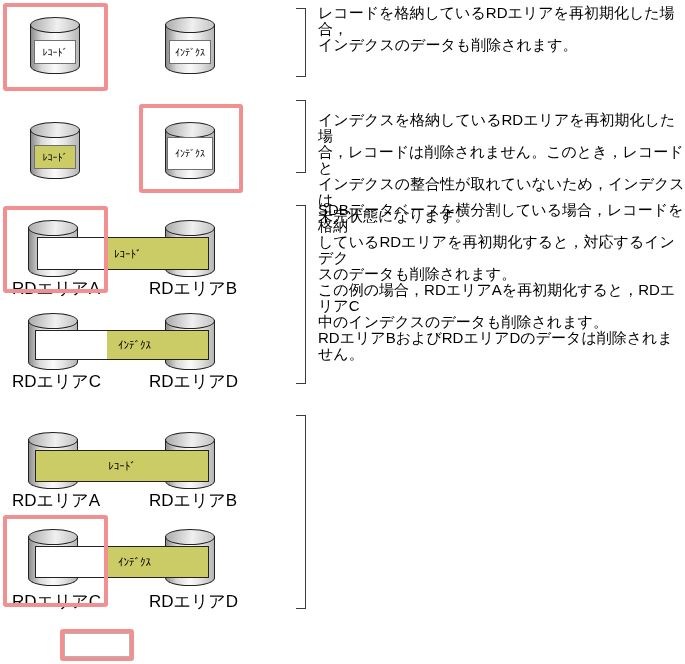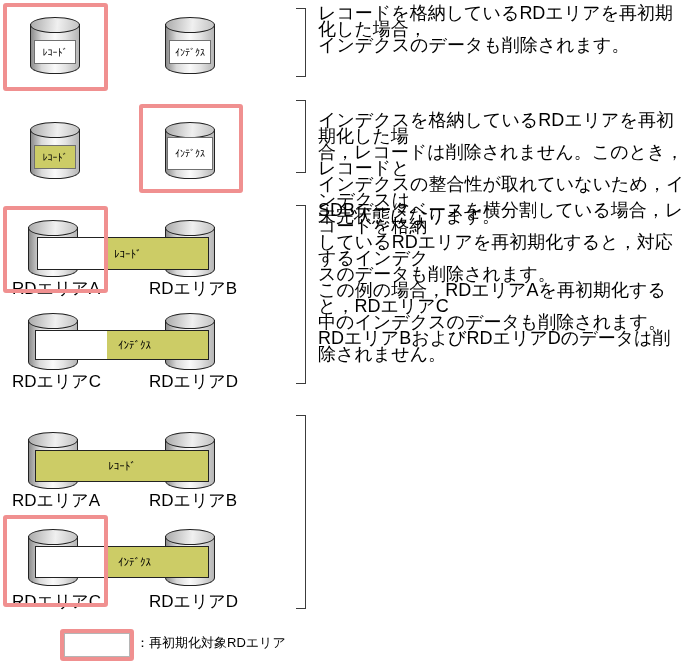--- a/index.html
+++ b/index.html
@@ -31,21 +31,21 @@
     white-space:nowrap;z-index:4;}
   .band-label.center{left:50%;transform:translate(-50%,-50%);}
 
   
   .area-label{position:absolute;width:82px;text-align:center;font-size:17px;white-space:nowrap;}
 
   
   .bracket{position:absolute;width:9px;border:1px solid #3c3c3c;border-left:none;z-index:1;}
 
   
-  .desc{position:absolute;left:318px;font-size:18px;line-height:16px;white-space:pre-line;}
+  .desc{position:absolute;left:318px;font-size:15px;line-height:16px;white-space:pre-line;}
 
   
   .legend-text{position:absolute;font-size:13px;white-space:nowrap;}
   .legend-box{position:absolute;left:60px;top:629px;width:66px;height:24px;background:#fff;
     border:4px solid #f09090;border-radius:3px;box-shadow:inset 0 0 0 1px #b5b5b5;}
 </style>
 </head>
 <body>
 
 <div class="canvas">
@@ -152,15 +152,14 @@
     <div class="g"></div>
     <div class="band-label" style="left:82px">ｲﾝﾃﾞｸｽ</div>
   </div>
   <div class="area-label" style="left:12px;top:590px">RDエリアC</div>
   <div class="area-label" style="left:149px;top:590px">RDエリアD</div>
 
   <div class="bracket" style="left:296px;top:415px;height:192px"></div>
 
   <div class="legend-text" style="left:8px;top:668px">（凡例）</div>
   <div class="legend-box"></div>
-  <div class="legend-text" style="left:136px;top:634px">：再初期化対象RDエリア</div>
 
 </div>
 
 </body></html>

